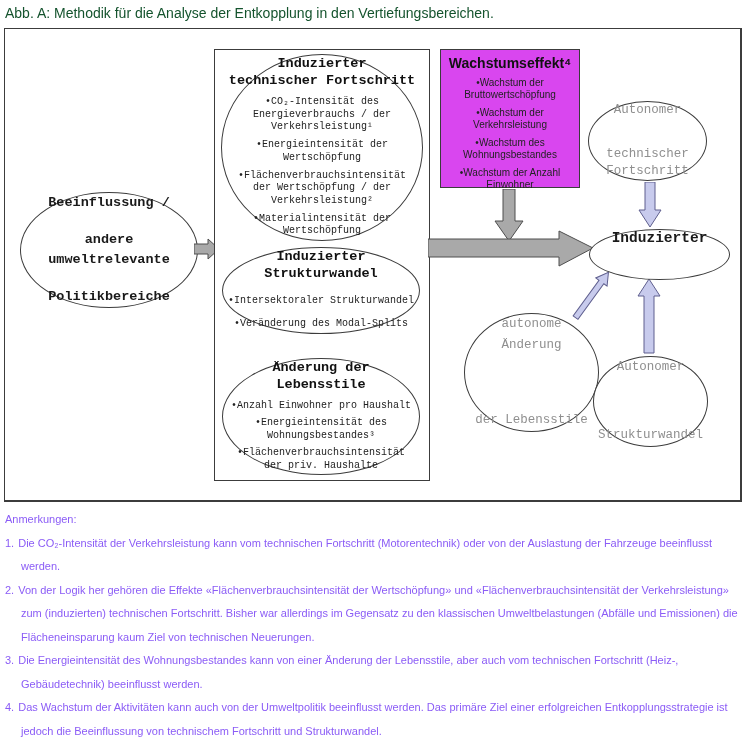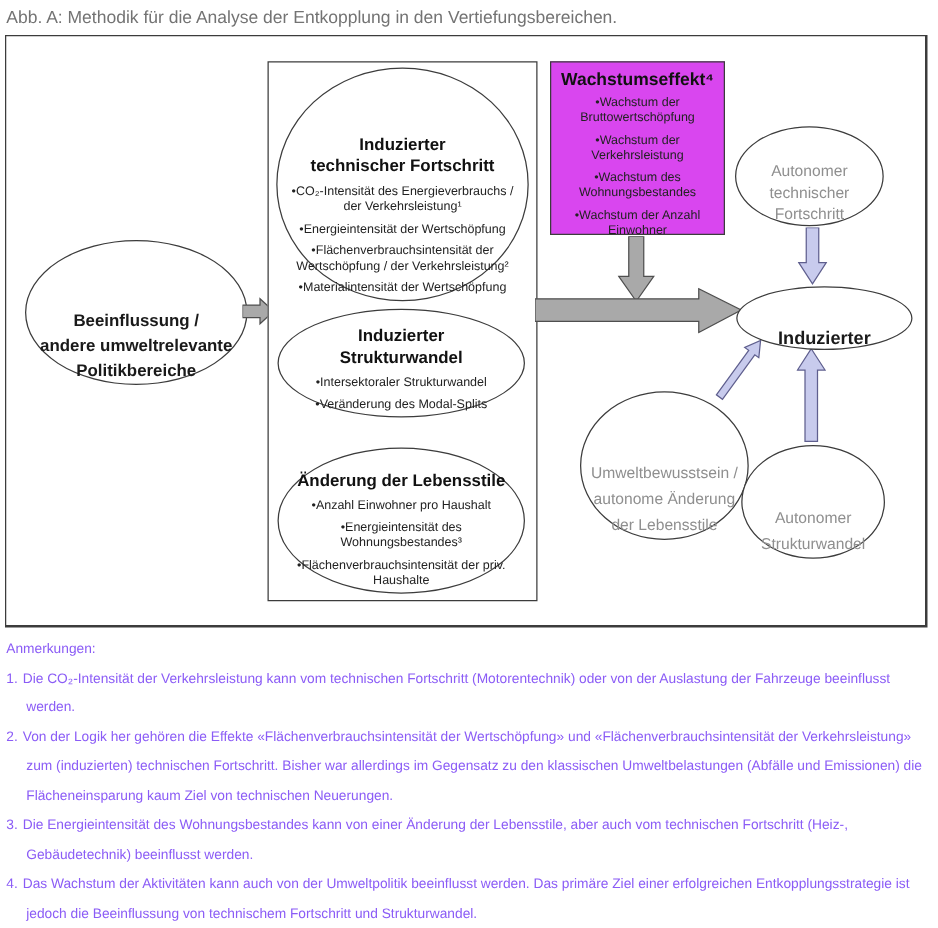--- a/index.html
+++ b/index.html
@@ -1,29 +1,29 @@
 <!DOCTYPE html>
 <html><head>
 <meta charset="utf-8">
 <style>
   html,body{margin:0;padding:0;}
   body{
     width:750px;height:742px;position:relative;overflow:hidden;
     background:#ffffff;color:#1a1a1a;
     font-family:"Liberation Sans", sans-serif;
   }
-  .fig-title{position:absolute;left:5px;top:5px;font-size:14px;color:#737373;white-space:nowrap;}
+  .fig-title{position:absolute;left:5px;top:5px;font-size:14px;color:#14532d;white-space:nowrap;}
   .frame{
     position:absolute;left:4px;top:28px;width:735px;height:471px;
     border:1px solid #3c3c3c;border-right-width:2px;border-bottom-width:2px;background:#fff;
   }
   .ellipse{
     position:absolute;border:1px solid #3c3c3c;border-radius:50%;
-    display:flex;flex-direction:column;align-items:center;justify-content:flex-end;
-    text-align:center;background:#fff;box-sizing:border-box;padding:0 4px;
+    display:flex;flex-direction:column;align-items:center;justify-content:space-between;
+    text-align:center;background:#fff;box-sizing:border-box;padding:0 4px;font-family:Liberation Mono, monospace;
   }
   .line{display:block;}
   
   #policy{left:15px;top:163px;width:178px;height:116px;font-weight:bold;font-size:13.5px;line-height:20px;}
   
   #centerbox{position:absolute;left:209px;top:20px;width:214px;height:430px;border:1px solid #3c3c3c;background:#fff;}
   #induced-tech{left:216px;top:25px;width:202px;height:187px;}
   #induced-struct{left:217px;top:218px;width:198px;height:87px;}
   #lifestyle{left:217px;top:329px;width:198px;height:117px;}
   .ell-title{font-weight:bold;font-size:13.5px;line-height:17px;margin:0 0 4px 0;color:#111;}
@@ -134,21 +134,20 @@
   <div class="ellipse" id="autonom-tech">
     <span class="line">Autonomer</span>
     <span class="line">technischer Fortschritt</span>
   </div>
 
   <div class="ellipse" id="decoupling">
     <span class="line">Induzierter</span>
   </div>
 
   <div class="ellipse" id="awareness">
-    <span class="line">Umweltbewusstsein /</span>
     <span class="line">autonome Änderung</span>
     <span class="line">der Lebensstile</span>
   </div>
 
   <div class="ellipse" id="autonom-struct">
     <span class="line">Autonomer</span>
     <span class="line">Strukturwandel</span>
   </div>
 
 </div>

